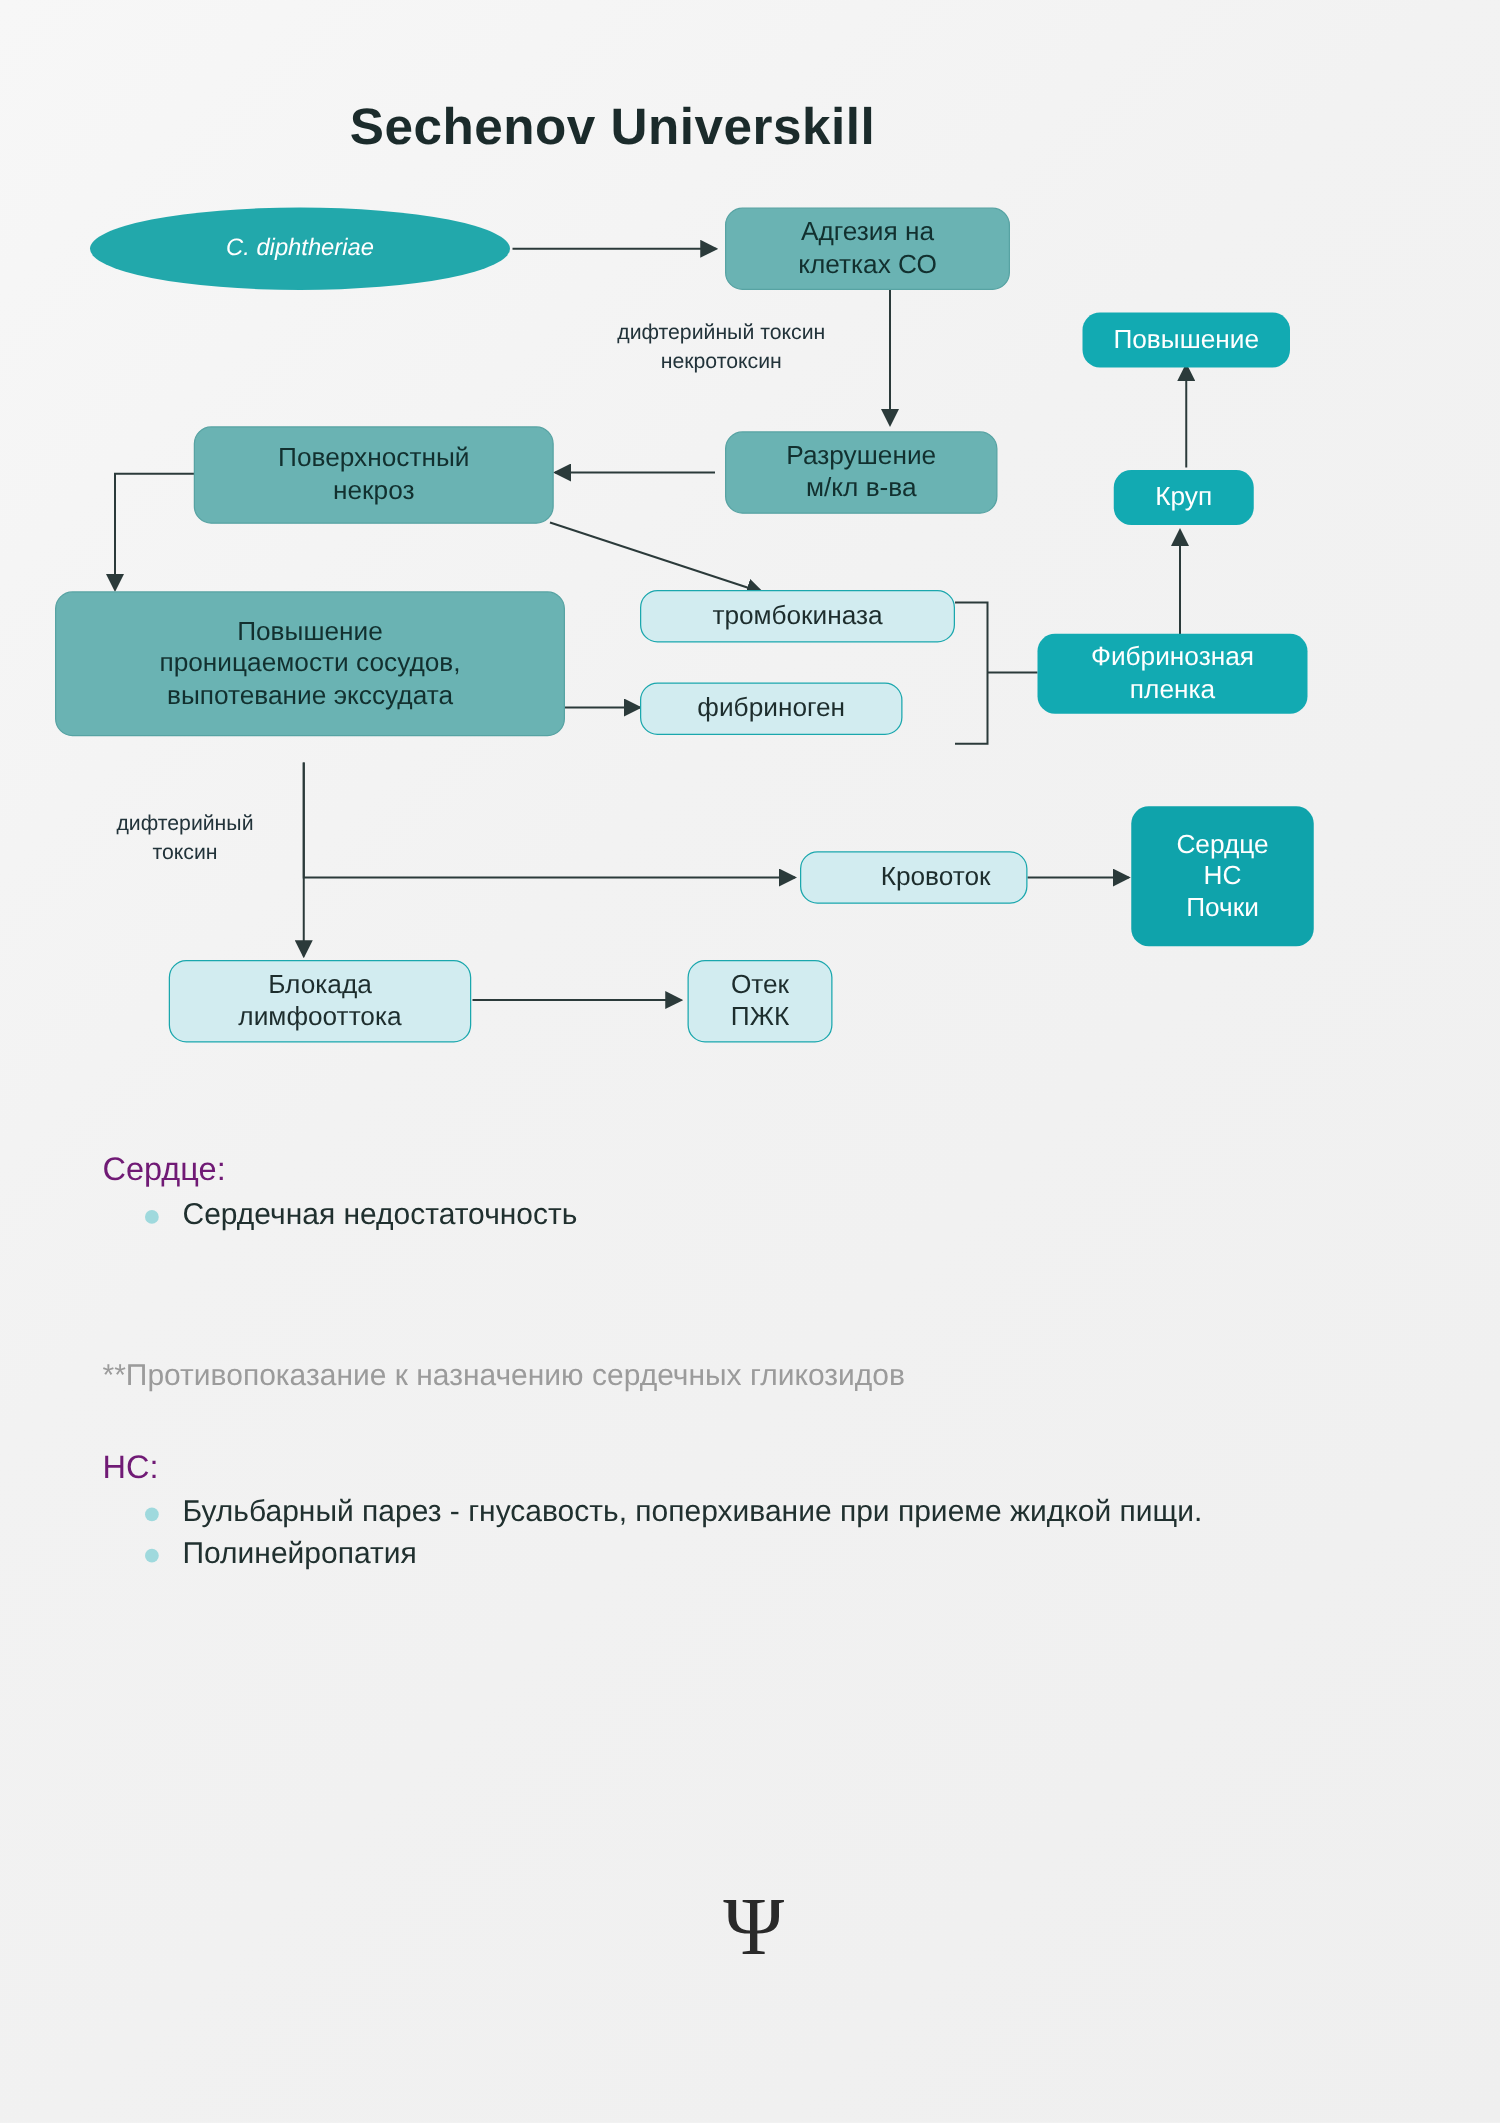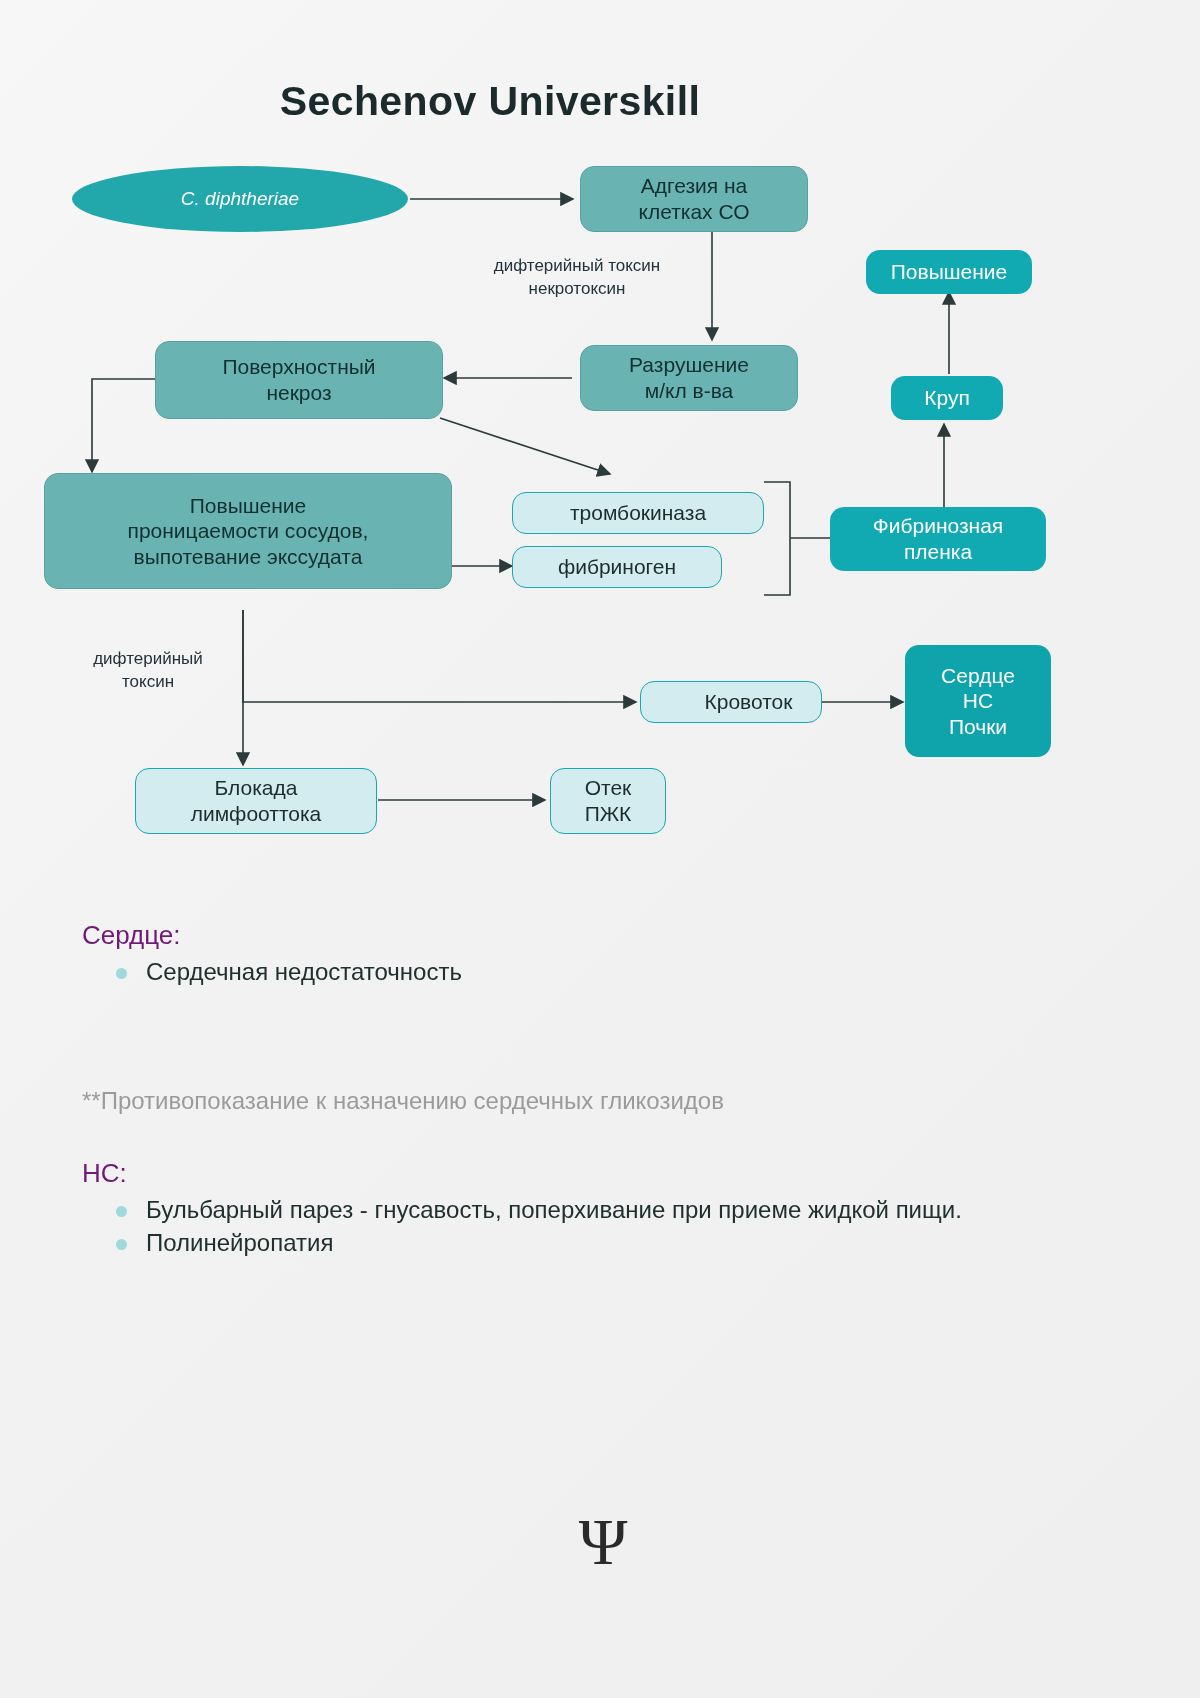--- a/index.html
+++ b/index.html
@@ -208,21 +208,21 @@
 <div class="node mid" style="left:580px; top:345px; width:218px; height:66px; white-space:pre-line;">Разрушение
 м/кл в-ва</div>
 
 <div class="node mid" style="left:155px; top:341px; width:288px; height:78px; white-space:pre-line;">Поверхностный
 некроз</div>
 
 <div class="node mid" style="left:44px; top:473px; width:408px; height:116px; white-space:pre-line;">Повышение
 проницаемости сосудов,
 выпотевание экссудата</div>
 
-<div class="node light" style="left:512px; top:492px; width:252px; height:42px;">тромбокиназа</div>
+<div class="node light" style="left:512px; top:472px; width:252px; height:42px;">тромбокиназа</div>
 
 <div class="node light" style="left:512px; top:546px; width:210px; height:42px;">фибриноген</div>
 
 <div class="node dark" style="left:830px; top:507px; width:216px; height:64px; white-space:pre-line;">Фибринозная
 пленка</div>
 
 <div class="node dark" style="left:891px; top:376px; width:112px; height:44px;">Круп</div>
 
 <div class="node dark" style="left:866px; top:250px; width:166px; height:44px;">Повышение</div>
 

